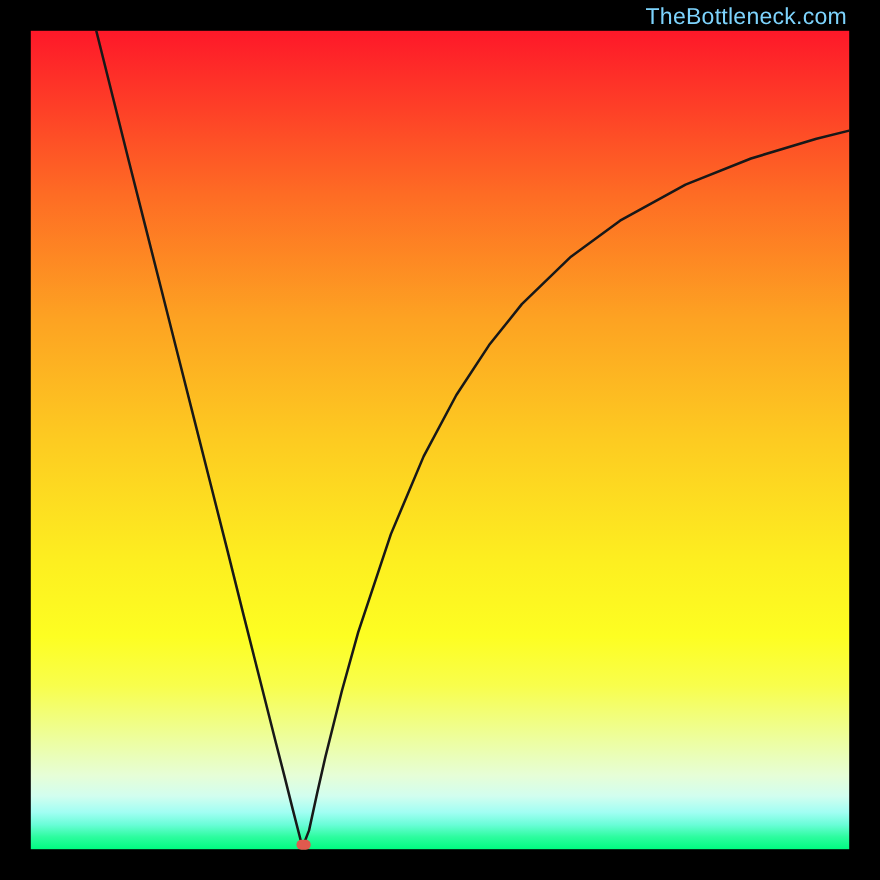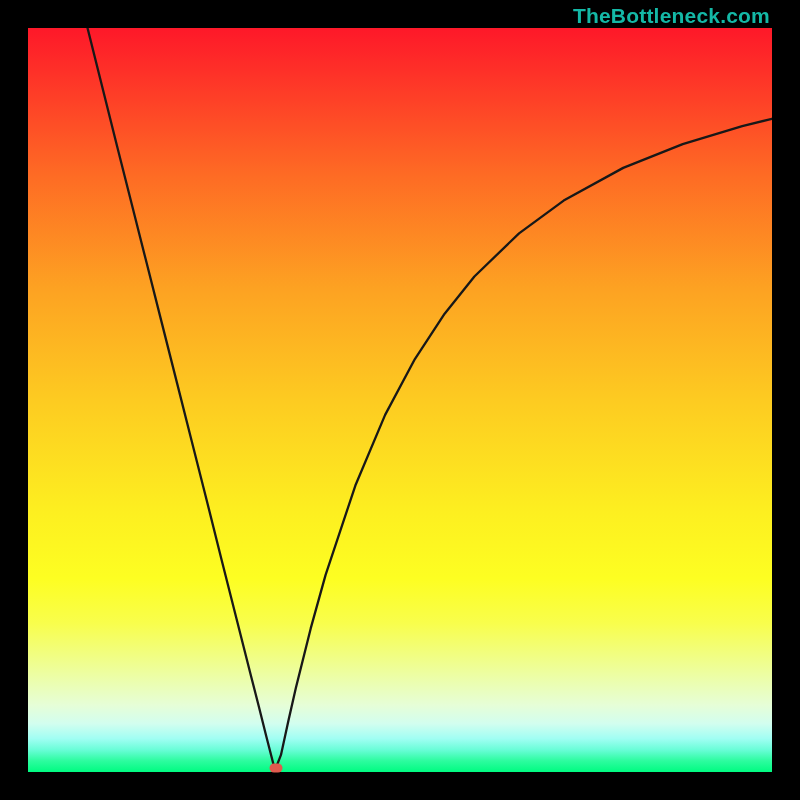--- a/index.html
+++ b/index.html
@@ -38,23 +38,23 @@
       #a1fef3 95.5%,
       #6afdd8 97%,
       #2dfc9f 98.5%,
       #00fb81 100%
     );
   }
   .watermark {
     position: absolute;
     top: 4px;
     right: 30px;
-    color: #14b8a6;
+    color: #7dd3fc;
     font-size: 21px;
-    font-weight: 700;
+    font-weight: 400;
     letter-spacing: 0.2px;
   }
   .curve-svg {
     position: absolute;
     left: 0;
     top: 0;
     width: 744px;
     height: 744px;
   }
   .marker {

